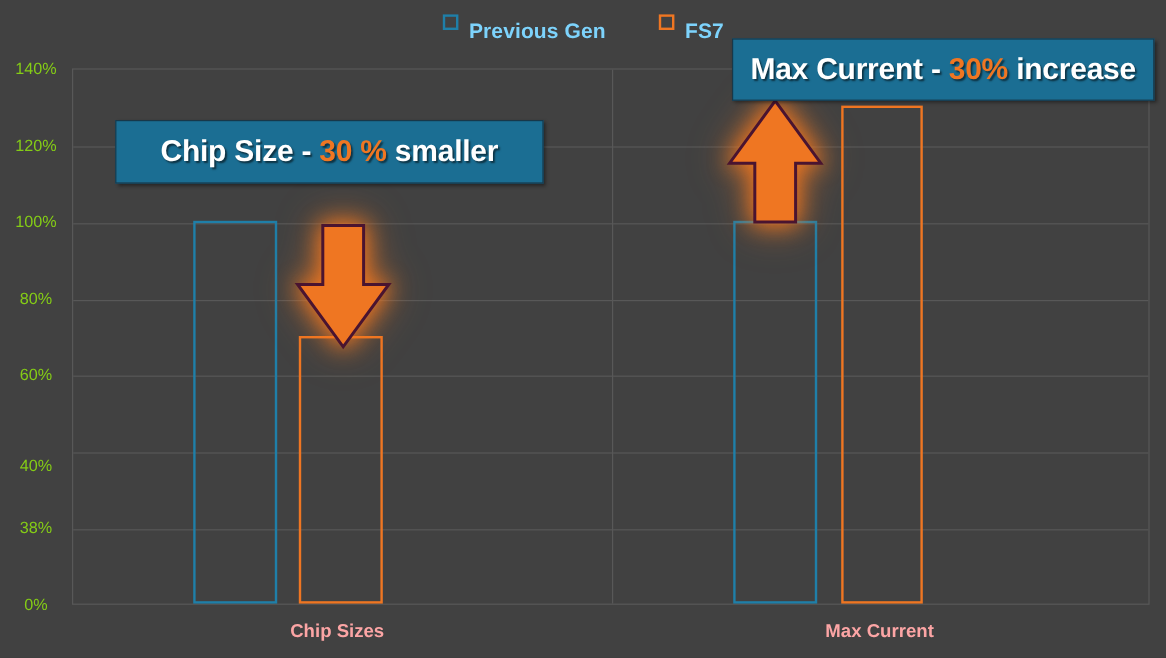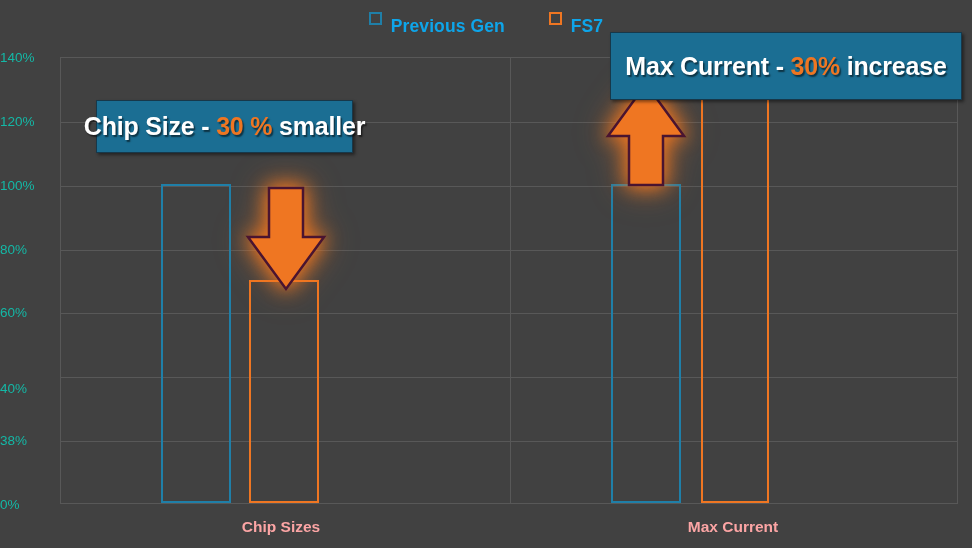--- a/index.html
+++ b/index.html
@@ -35,21 +35,21 @@
   }
   .legend-swatch {
     width: 13px;
     height: 13px;
     box-sizing: border-box;
     background: transparent;
   }
   .legend-swatch.prev { border: 2px solid #1f7fa8; }
   .legend-swatch.fs7  { border: 2px solid #ef7622; }
   .legend-label {
-    color: #0ea5e9;
+    color: #7dd3fc;
     font-size: 17.5px;
     font-weight: bold;
     letter-spacing: 0.1px;
     white-space: nowrap;
     margin-top: 16px;
   }
 
   
   #plot {
     position: absolute;
@@ -74,22 +74,22 @@
     width: 1px;
     height: 100%;
     background: #585858;
   }
 
   
   .ytick {
     position: absolute;
     right: 974px;
     width: 60px;
-    text-align: left;
-    color: #14b8a6;
+    text-align: center;
+    color: #84cc16;
     font-size: 13.5px;
     transform: translateY(-50%);
     white-space: nowrap;
   }
   #yaxis {
     position: absolute;
     left: 0;
     top: 57px;
     width: 1034px;
     height: 447px;
@@ -200,21 +200,21 @@
   <div class="catlabel" style="left:733px;">Max Current</div>
 
   <svg class="arrow" style="left:244px; top:186px;" width="84" height="106" viewBox="0 0 84 106">
     <polygon points="25,2 59,2 59,51 80,51 42,103 4,51 25,51" fill="#ef7622" stroke="#4a1430" stroke-width="2.5" stroke-linejoin="miter"></polygon>
   </svg>
 
   <svg class="arrow" style="left:604px; top:81px;" width="84" height="106" viewBox="0 0 84 106">
     <polygon points="42,3 80,55 59,55 59,104 25,104 25,55 4,55" fill="#ef7622" stroke="#4a1430" stroke-width="2.5" stroke-linejoin="miter"></polygon>
   </svg>
 
-  <div class="callout" style="left:96px; top:100px; width:257px; height:53px;">
+  <div class="callout" style="left:96px; top:100px; width:357px; height:53px;">
     <div class="callout-text"><span>Chip Size - </span><span class="hl">30 %</span><span> smaller</span></div>
   </div>
 
-  <div class="callout" style="left:610px; top:32px; width:352px; height:68px;">
+  <div class="callout" style="left:610px; top:32px; width:352px; height:52px;">
     <div class="callout-text"><span>Max Current - </span><span class="hl">30%</span><span> increase</span></div>
   </div>
 
 </div>
 
 </body></html>

